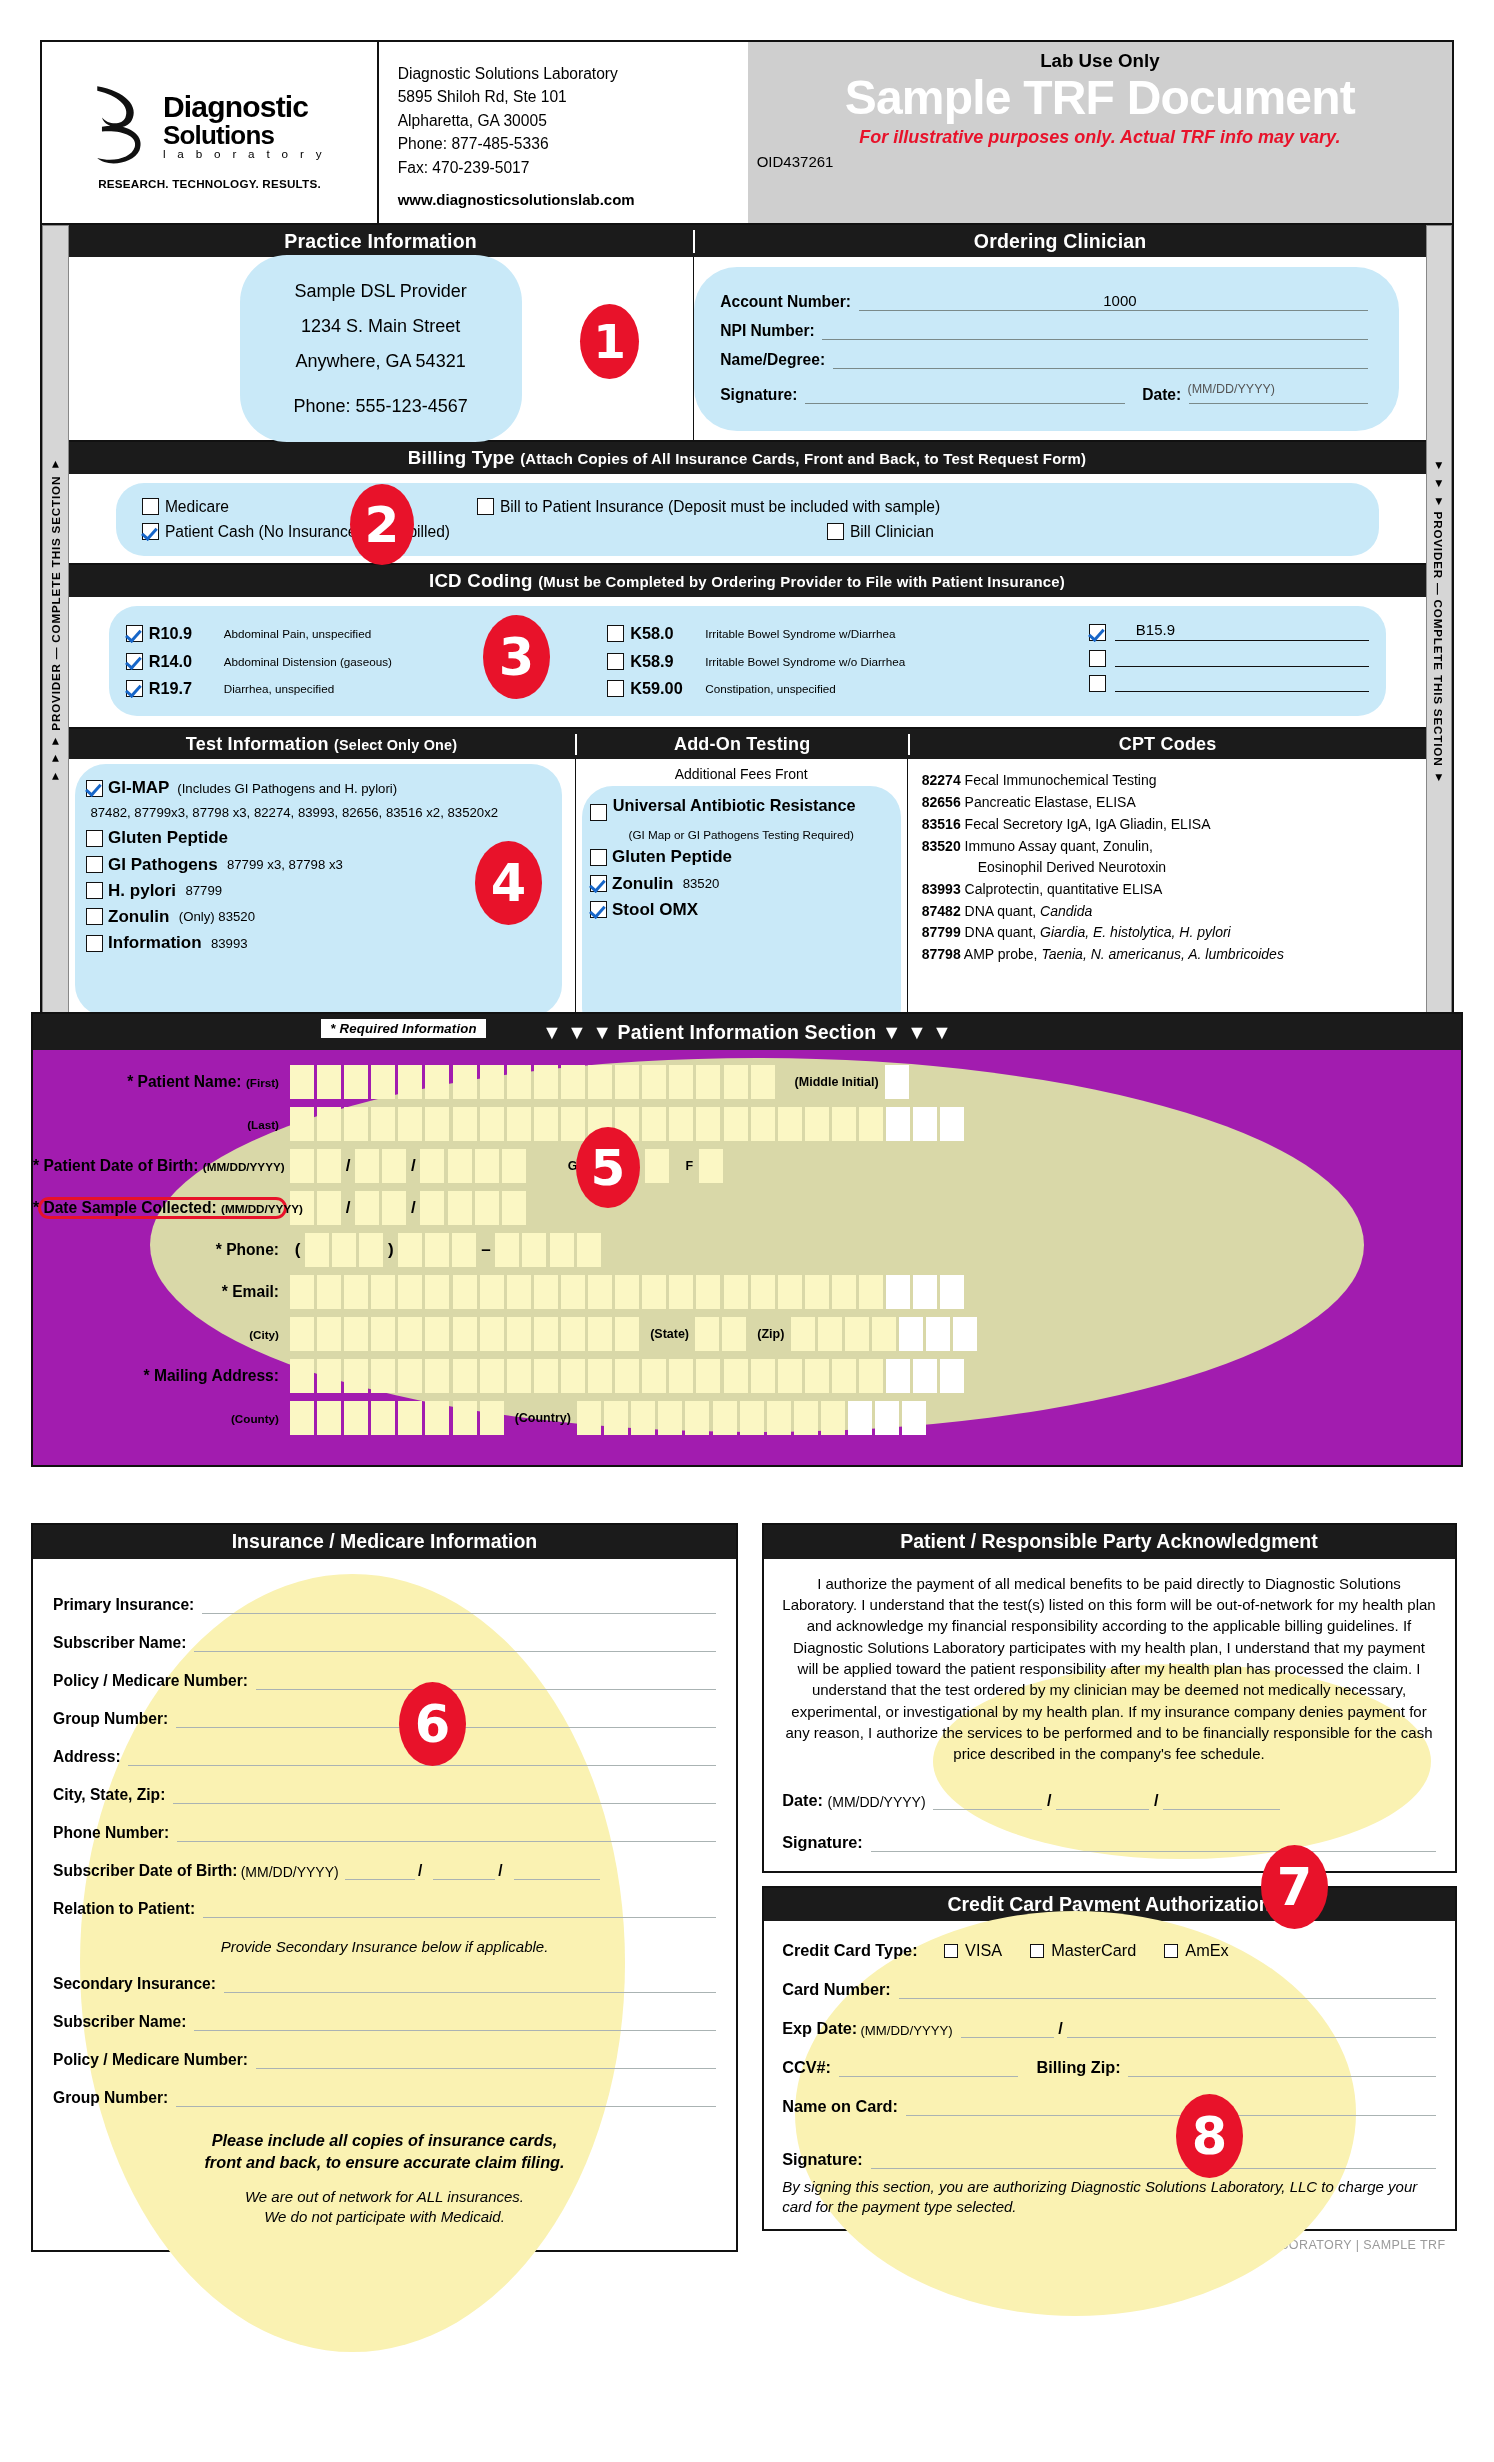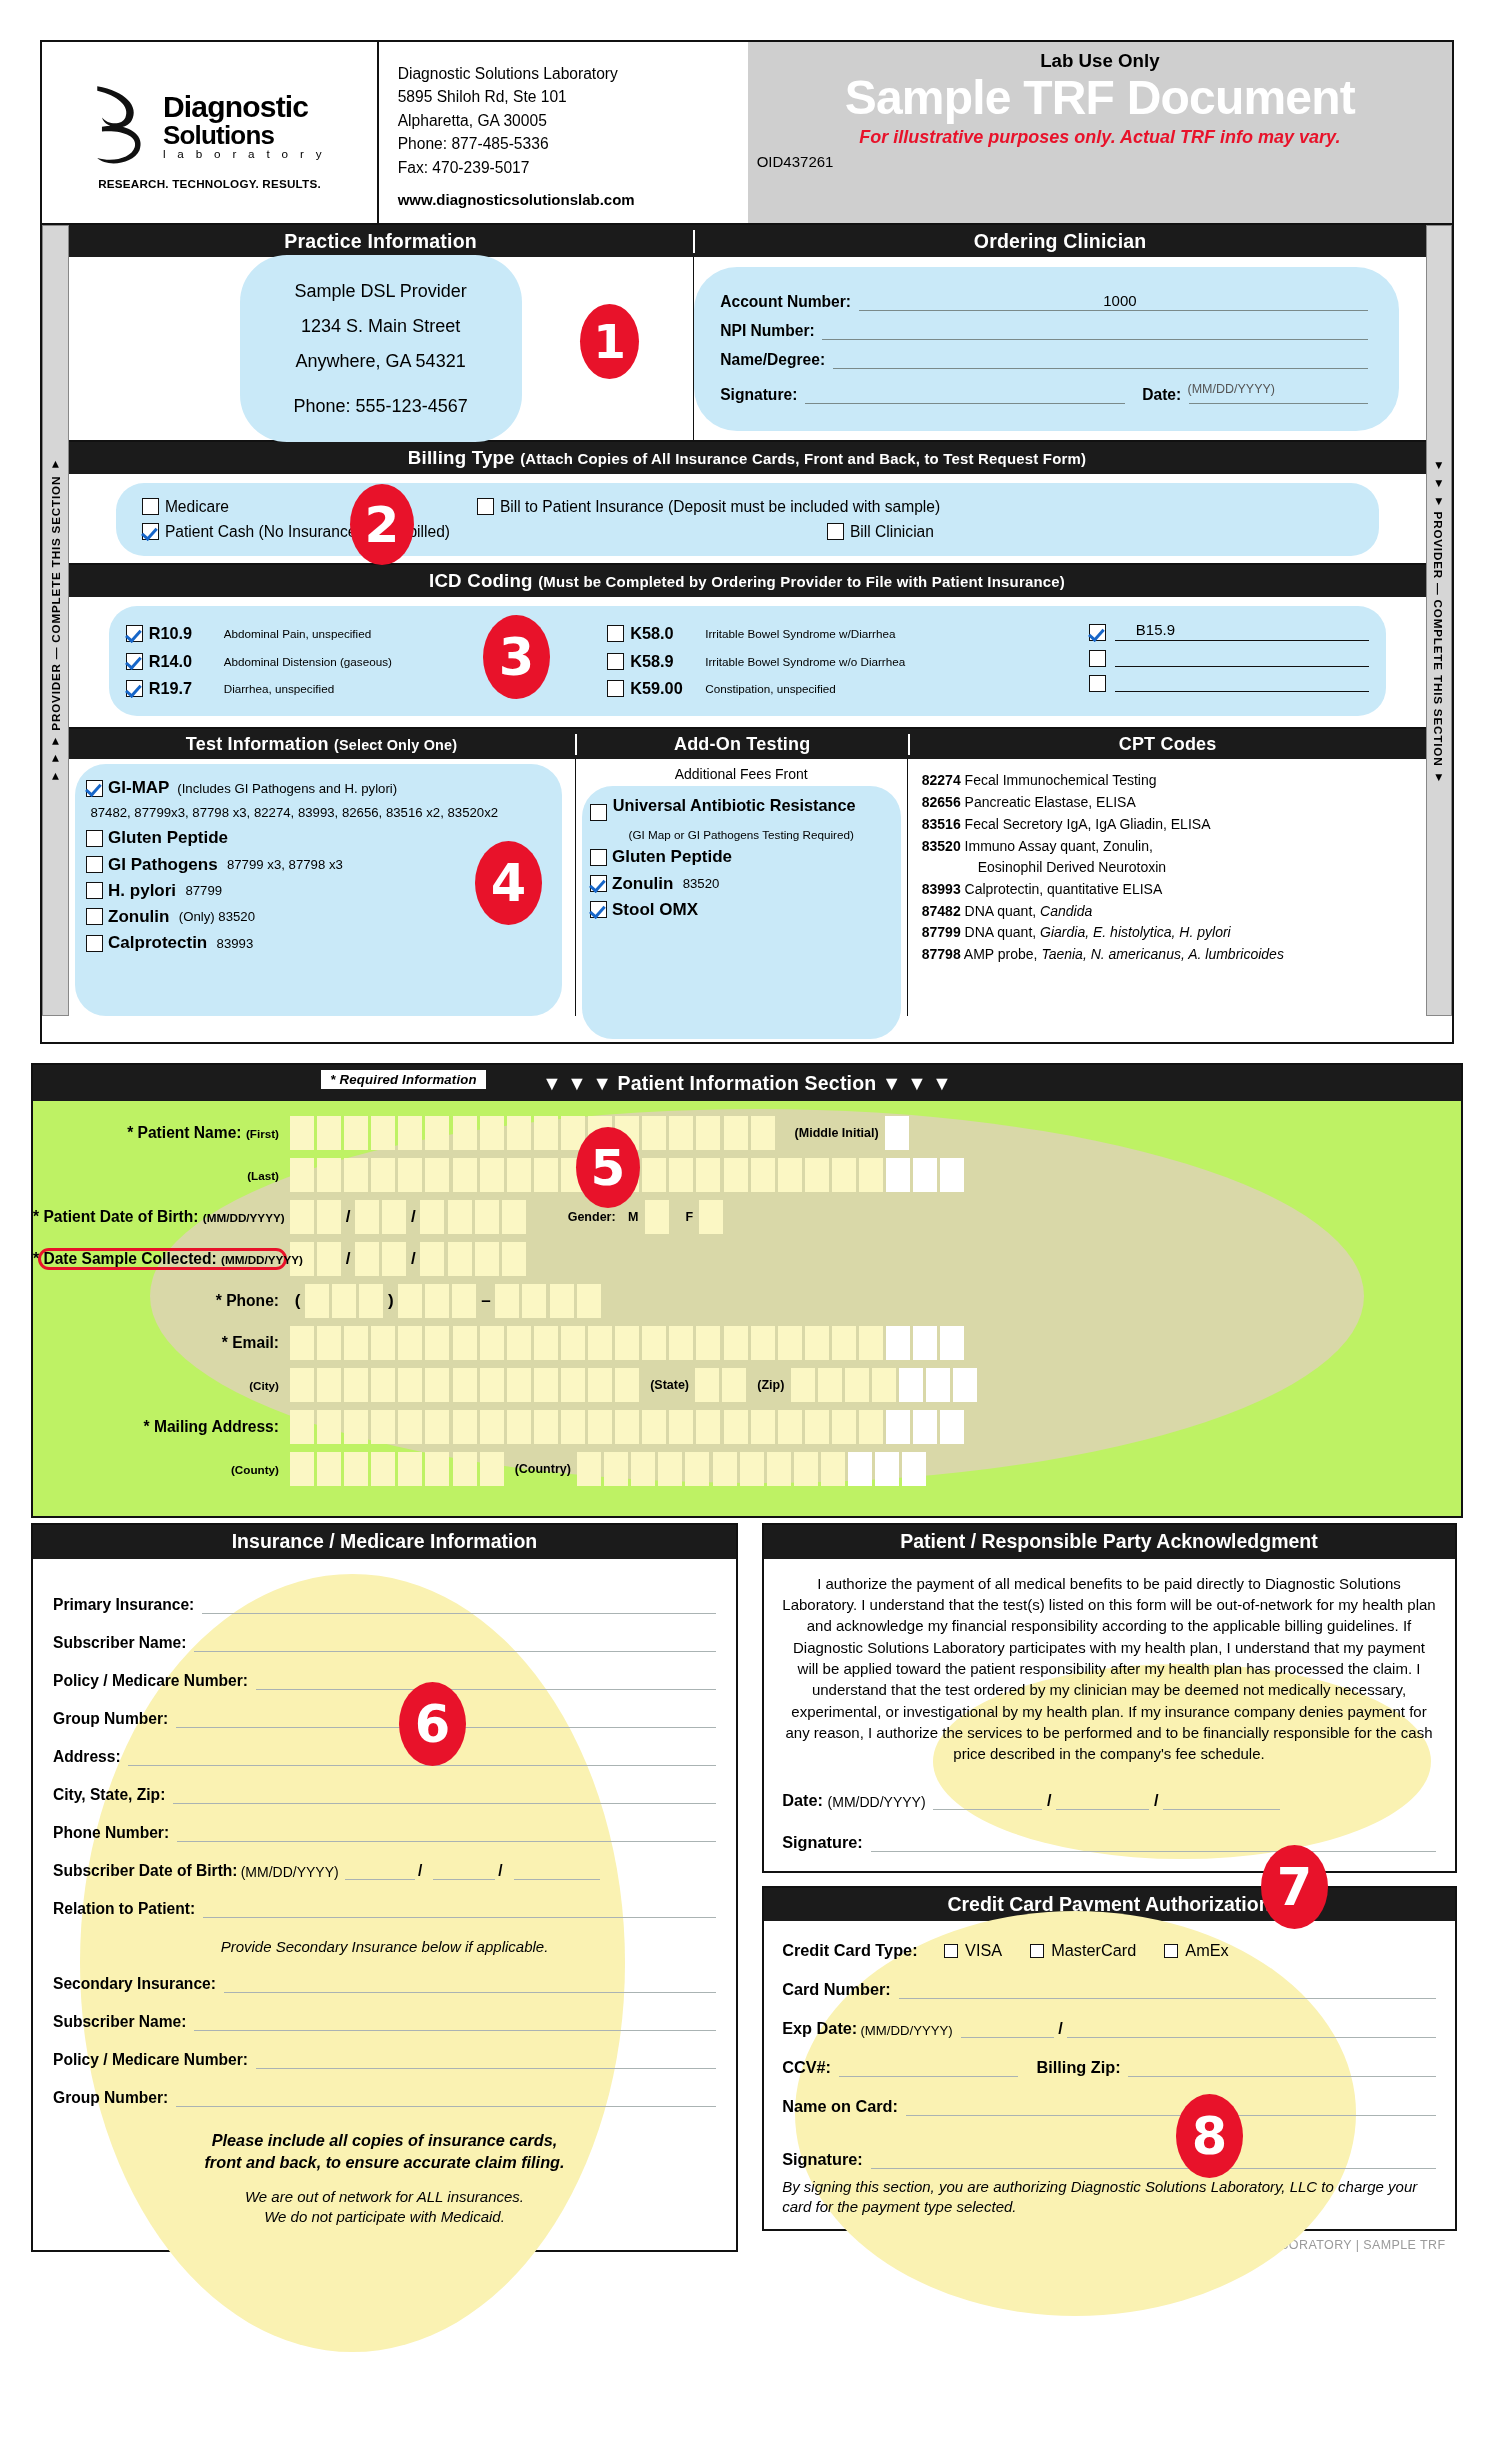--- a/index.html
+++ b/index.html
@@ -11,21 +11,21 @@
   .bar .sub{font-size:.80em;font-weight:bold;}
   .ln{border-bottom:1.2px solid #7a8a8a;flex:1;height:1.05em;}
   .lnq{border-bottom:1.2px solid #aab3b3;flex:1;height:1.05em;}
   .cb{width:17px;height:17px;border:1.7px solid #111;background:#fff;display:inline-block;position:relative;flex:none;box-sizing:border-box;}
   .cb.on:after{content:"";position:absolute;left:2.3px;top:0.8px;width:6.2px;height:11.7px;border:solid #1766c8;border-width:0 3.1px 3.1px 0;transform:rotate(42deg);}
   .cbs{width:14px;height:14px;border:1.6px solid #111;}
   .marker{position:absolute;border-radius:50%;background:#e8122a;color:#fff;font-weight:bold;display:flex;align-items:center;justify-content:center;font-family:"DejaVu Sans",sans-serif;z-index:30;}
 
   
   .topblock{position:absolute;left:40px;top:40px;width:1414px;height:1004px;border:2.3px solid #111;box-sizing:border-box;background:#fff;}
-  .midblock{position:absolute;left:31px;top:1063px;width:1432px;height:455px;border:2.3px solid #111;box-sizing:border-box;background:#bef264;}
+  .midblock{position:absolute;left:31px;top:1012px;width:1432px;height:455px;border:2.3px solid #111;box-sizing:border-box;background:#a21caf;}
   .botblock{position:absolute;left:31px;top:1523px;width:1432px;height:872px;box-sizing:border-box;}
 
   
   .hdr{display:flex;height:181px;border-bottom:2.3px solid #111;}
   .hdr-l{width:335px;display:flex;flex-direction:column;align-items:center;justify-content:center;padding-top:7.8px;}
   .logoline{display:flex;align-items:center;}
   .logomark{width:61px;height:86px;position:relative;margin-right:11px;}
   .logotext{line-height:1.0;}
   .logotext .l1{font-size:30px;font-weight:bold;letter-spacing:-0.8px;}
   .logotext .l2{font-size:26px;font-weight:bold;letter-spacing:-0.8px;}
@@ -358,21 +358,21 @@
                 <span class="tname">H. pylori</span>
                 <span class="tcode">87799</span>
               </div>
               <div class="titem">
                 <span class="cb"></span>
                 <span class="tname">Zonulin</span>
                 <span class="tcode">(Only) 83520</span>
               </div>
               <div class="titem">
                 <span class="cb"></span>
-                <span class="tname">Calprotectin</span>
+                <span class="tname">Information</span>
                 <span class="tcode">83993</span>
               </div>
             </div>
           </div>
 
           <div class="s4b">
             <div class="fees">Additional Fees Front</div>
             <div class="s4b-in">
               <div class="titem" style="align-items:flex-start;">
                 <span class="cb" style="margin-top:7.8px;"></span>

